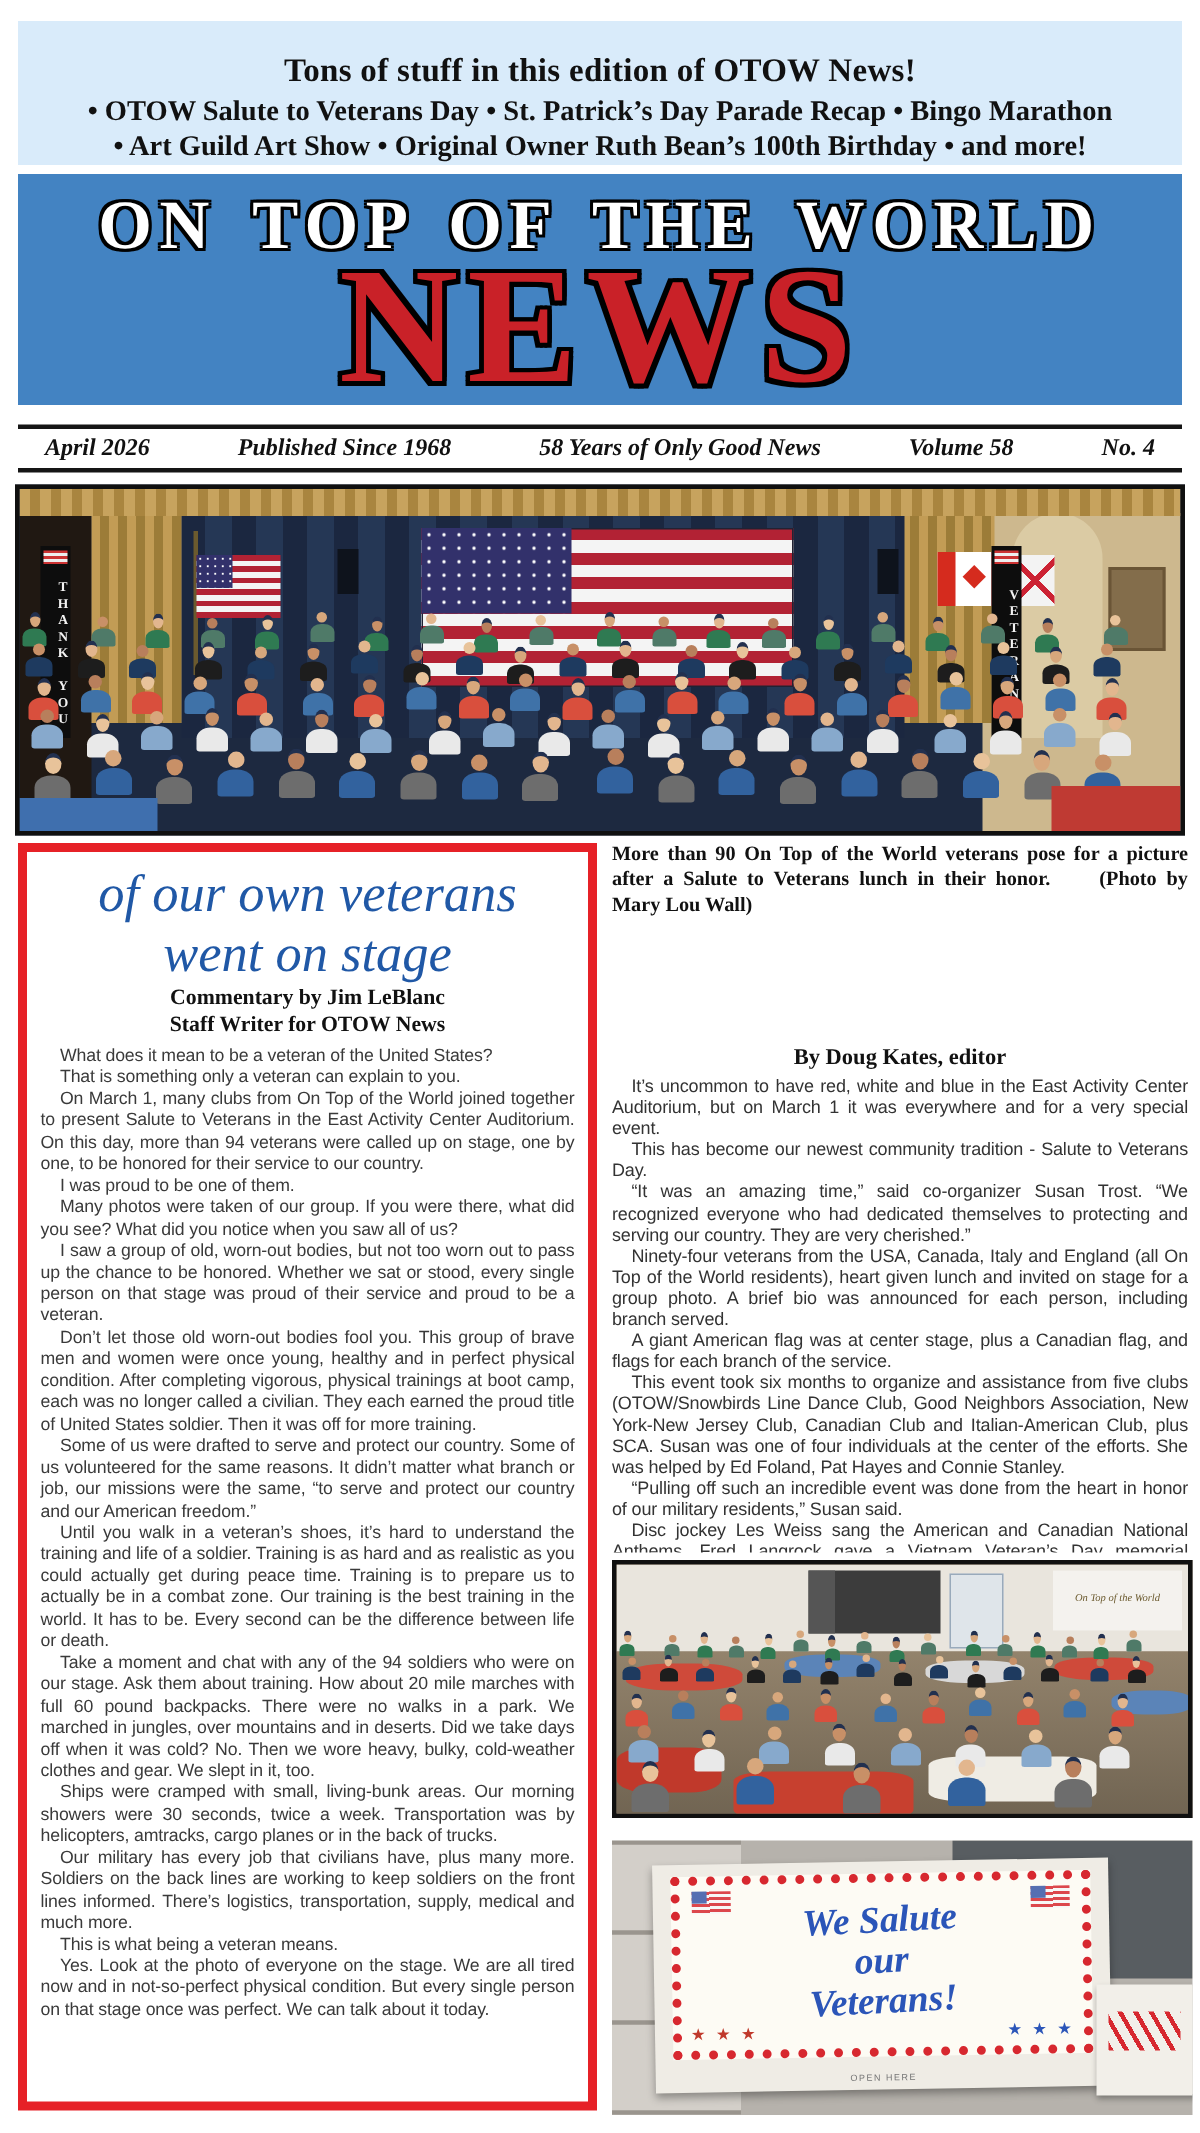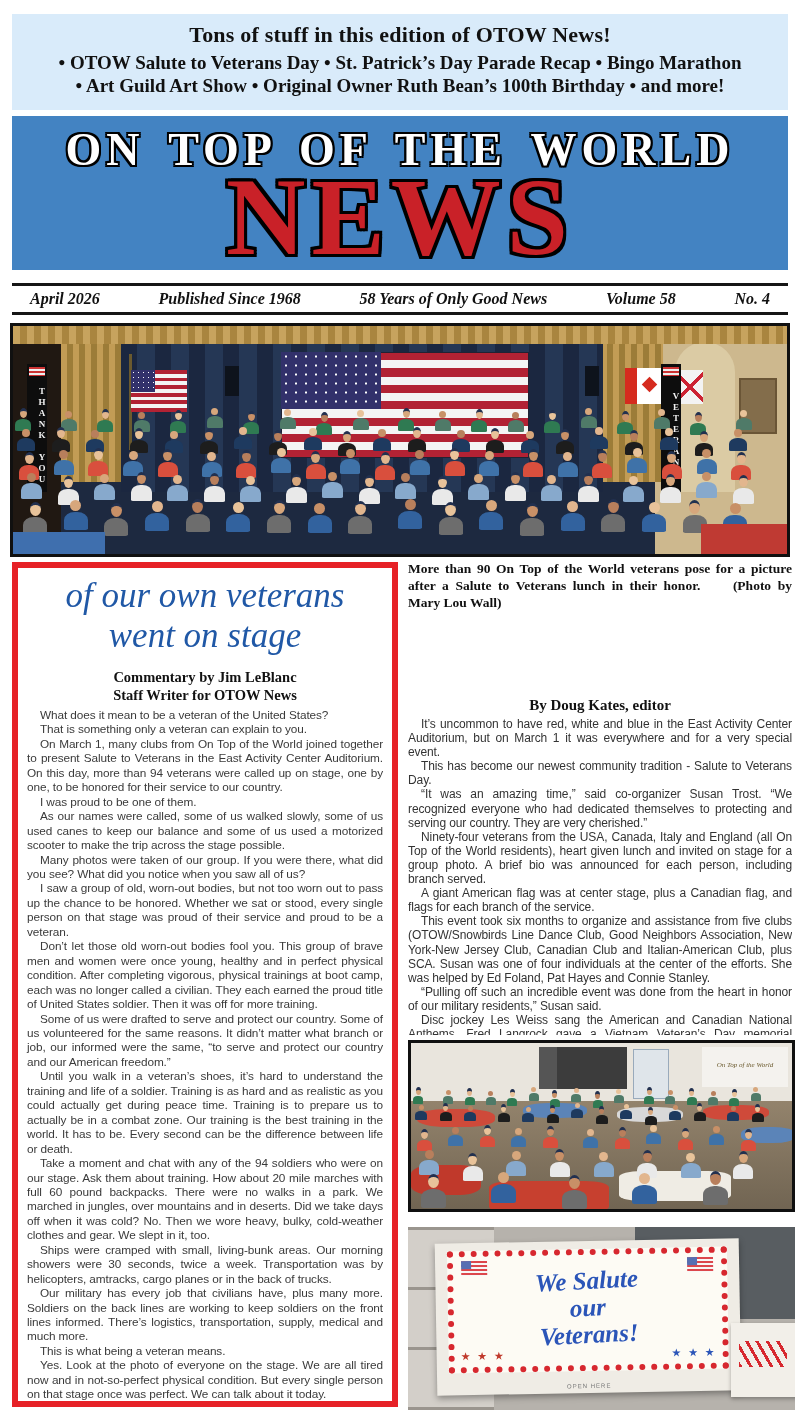--- a/index.html
+++ b/index.html
@@ -1,21 +1,21 @@
 <!DOCTYPE html>
 <html><head>
 <meta charset="utf-8">
 <style>
   html,body{margin:0;padding:0;background:#fff;}
   #page{position:relative;width:800px;height:1422px;background:#fff;overflow:hidden;
         font-family:"Liberation Serif",serif;color:#111;}
   
   .top-banner{position:absolute;left:12px;top:14px;width:776px;height:96px;background:#d9ebfa;
               text-align:center;padding-top:8px;box-sizing:border-box;}
-  .tb-title{font-size:22px;font-weight:bold;letter-spacing:.2px;margin:0 0 4px 0;}
+  .tb-title{font-size:22px;font-weight:bold;letter-spacing:.2px;margin:12px 0 4px 0;}
   .tb-line{font-size:19px;font-weight:bold;margin:1px 0;}
   
   .masthead{position:absolute;left:12px;top:116px;width:776px;height:154px;background:#4383c2;
             text-align:center;overflow:hidden;}
   .mh-title{margin-top:11px;font-size:46px;line-height:1;font-weight:bold;color:#fff;letter-spacing:5px;word-spacing:8px;
       text-shadow:-2px -2px 0 #000,2px -2px 0 #000,-2px 2px 0 #000,2px 2px 0 #000,0 -2px 0 #000,0 2px 0 #000,-2px 0 0 #000,2px 0 0 #000;}
   .mh-news{margin-top:-6px;font-size:110px;line-height:.92;font-weight:bold;color:#c92128;letter-spacing:6px;
       text-shadow:-3px -3px 0 #000,3px -3px 0 #000,-3px 3px 0 #000,3px 3px 0 #000,0 -3px 0 #000,0 3px 0 #000,-3px 0 0 #000,3px 0 0 #000;}
   
   .dateline{position:absolute;left:12px;top:283px;width:776px;box-sizing:border-box;
@@ -68,21 +68,21 @@
   .r-byline{position:absolute;left:408px;top:697px;width:384px;text-align:center;font-weight:bold;font-size:15px;}
   .r-body{position:absolute;left:408px;top:717px;width:384px;height:318px;overflow:hidden;
           font-family:"Liberation Sans",sans-serif;font-size:12px;line-height:14.1px;
           text-align:justify;color:#333;letter-spacing:-.1px;}
   .r-body p,.l-body p{margin:0;text-indent:13px;}
   
   .l-article{position:absolute;left:12px;top:562px;width:386px;height:845px;box-sizing:border-box;
              border:6px solid #e62127;background:#fff;padding:6px 9px;overflow:hidden;}
   .l-headline{text-align:center;color:#2058a6;font-style:italic;font-size:35px;line-height:40px;
               margin-top:2px;}
-  .l-byline{text-align:center;font-weight:bold;font-size:14.5px;line-height:18px;margin-top:12px;}
+  .l-byline{text-align:center;font-weight:bold;font-size:14.5px;line-height:18px;margin-top:0;}
   .l-body{margin-top:4px;font-family:"Liberation Sans",sans-serif;font-size:11.8px;line-height:14.45px;
           text-align:justify;color:#3a3a3a;letter-spacing:-.1px;}
   
   #photo2{left:408px;top:1040px;width:387px;height:172px;background:#8c7c66;}
   .d-wall{position:absolute;left:0;top:0;width:100%;height:58px;background:#e9e5dd;}
   .d-floor{position:absolute;left:0;top:58px;width:100%;height:114px;
            background:linear-gradient(#93836c,#6f6351);}
   .d-poster{position:absolute;left:128px;top:4px;width:88px;height:42px;background:#3c3c3c;
             background-image:linear-gradient(90deg,#555 0 18px,transparent 18px);}
   .d-banner{position:absolute;right:4px;top:4px;width:86px;height:40px;background:#f4f2ee;
@@ -595,25 +595,24 @@
       </div>
     <div class="l-byline">
       <div>Commentary by Jim LeBlanc</div>
       <div>Staff Writer for OTOW News</div>
     </div>
     <div class="l-body">
         <p>What does it mean to be a veteran of the United States?</p>
         <p>That is something only a veteran can explain to you.</p>
         <p>On March 1, many clubs from On Top of the World joined together to present Salute to Veterans in the East Activity Center Auditorium. On this day, more than 94 veterans were called up on stage, one by one, to be honored for their service to our country.</p>
         <p>I was proud to be one of them.</p>
-        <p>As our names were called, some of us walked slowly, some of us used canes to keep our balance and some of us used a motorized scooter to make the trip across the stage possible.</p>
         <p>Many photos were taken of our group. If you were there, what did you see? What did you notice when you saw all of us?</p>
         <p>I saw a group of old, worn-out bodies, but not too worn out to pass up the chance to be honored. Whether we sat or stood, every single person on that stage was proud of their service and proud to be a veteran.</p>
         <p>Don’t let those old worn-out bodies fool you. This group of brave men and women were once young, healthy and in perfect physical condition. After completing vigorous, physical trainings at boot camp, each was no longer called a civilian. They each earned the proud title of United States soldier. Then it was off for more training.</p>
-        <p>Some of us were drafted to serve and protect our country. Some of us volunteered for the same reasons. It didn’t matter what branch or job, our informed were the same, “to serve and protect our country and our American freedom.”</p>
+        <p>Some of us were drafted to serve and protect our country. Some of us volunteered for the same reasons. It didn’t matter what branch or job, our missions were the same, “to serve and protect our country and our American freedom.”</p>
         <p>Until you walk in a veteran’s shoes, it’s hard to understand the training and life of a soldier. Training is as hard and as realistic as you could actually get during peace time. Training is to prepare us to actually be in a combat zone. Our training is the best training in the world. It has to be. Every second can be the difference between life or death.</p>
         <p>Take a moment and chat with any of the 94 soldiers who were on our stage. Ask them about training. How about 20 mile marches with full 60 pound backpacks. There were no walks in a park. We marched in jungles, over mountains and in deserts. Did we take days off when it was cold? No. Then we wore heavy, bulky, cold-weather clothes and gear. We slept in it, too.</p>
         <p>Ships were cramped with small, living-bunk areas. Our morning showers were 30 seconds, twice a week. Transportation was by helicopters, amtracks, cargo planes or in the back of trucks.</p>
         <p>Our military has every job that civilians have, plus many more. Soldiers on the back lines are working to keep soldiers on the front lines informed. There’s logistics, transportation, supply, medical and much more.</p>
         <p>This is what being a veteran means.</p>
         <p>Yes. Look at the photo of everyone on the stage. We are all tired now and in not-so-perfect physical condition. But every single person on that stage once was perfect. We can talk about it today.</p>
       </div>
   </div>
 
   <div id="photo2" class="photo">

